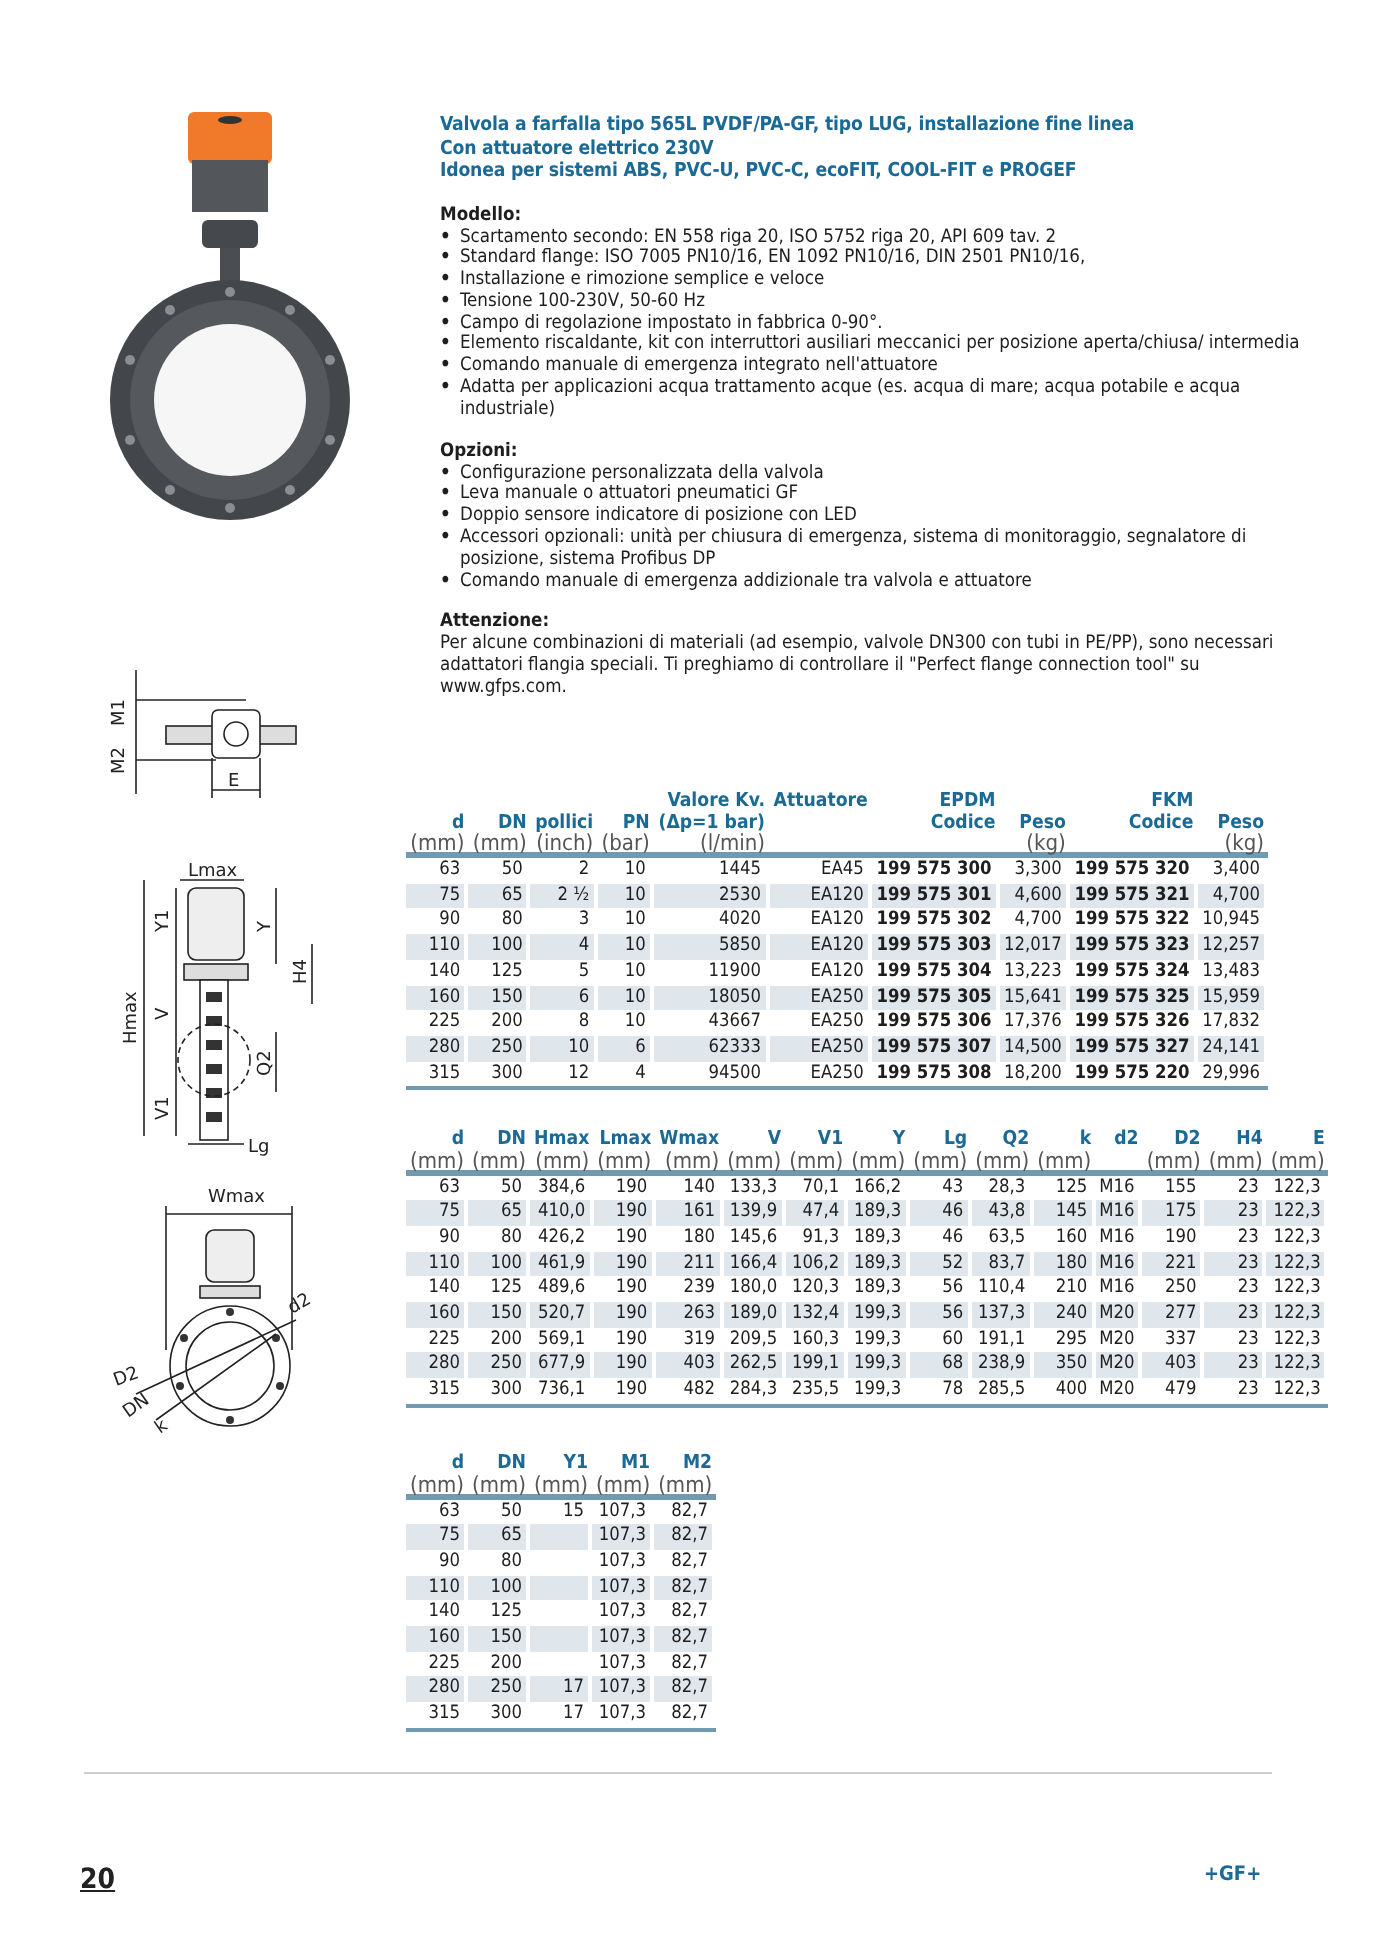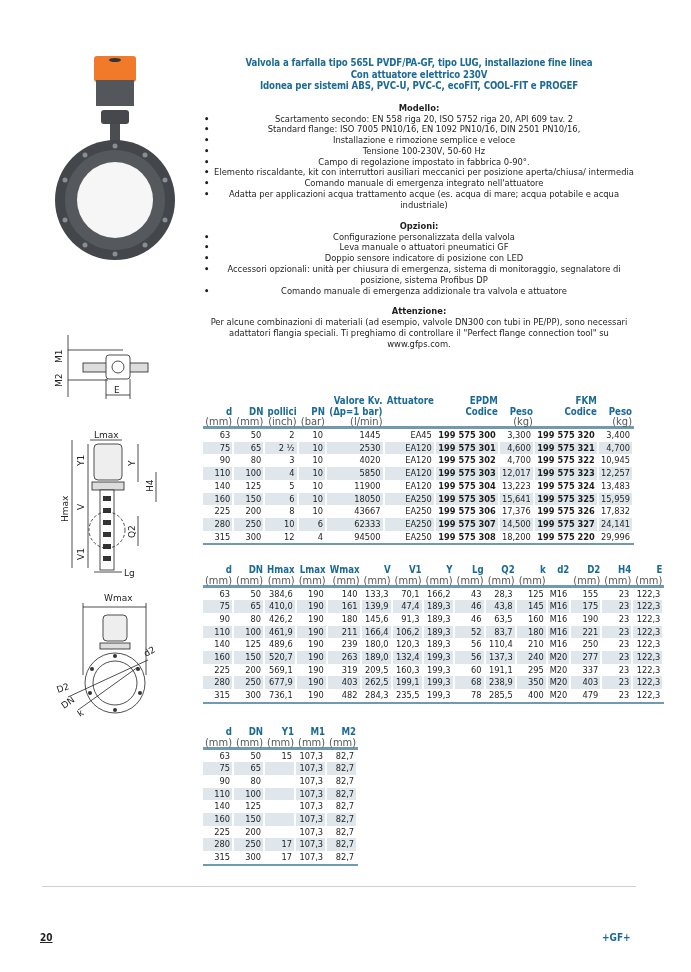--- a/index.html
+++ b/index.html
@@ -7,21 +7,21 @@
          font-family: "DejaVu Sans Condensed", "DejaVu Sans", sans-serif; color: #1e1e1e; }
   .page { position: absolute; inset: 0; }
 
   
   .photo { position: absolute; left: 38px; top: 52px; width: 150px; height: 210px; }
   .drawing-top { position: absolute; left: 28px; top: 335px; width: 160px; height: 80px; }
   .drawing-side { position: absolute; left: 28px; top: 430px; width: 160px; height: 150px; }
   .drawing-front { position: absolute; left: 28px; top: 585px; width: 160px; height: 135px; }
 
   
-  .text-col { position: absolute; left: 204px; top: 57px; width: 430px; text-align: center; }
+  .text-col { position: absolute; left: 220px; top: 57px; width: 430px; }
   .title { color: #1b6a96; font-weight: bold; font-size: 9.6px; line-height: 11.5px; letter-spacing: -0.1px; }
   .section-h { font-weight: bold; font-size: 9.3px; margin-top: 9px; line-height: 11px; }
   .section-h.first { margin-top: 10px; }
   ul.bullets { list-style: none; margin: 1px 0 0 0; padding: 0; }
   ul.bullets li { position: relative; padding-left: 10px; font-size: 9.3px; line-height: 10.8px; }
   ul.bullets li::before { content: "\2022"; position: absolute; left: 0; top: 0; font-weight: bold; }
   .para { font-size: 9.3px; line-height: 10.8px; margin-top: 1px; }
 
   
   table.spec { position: absolute; left: 203px; border-collapse: separate; border-spacing: 0; font-size: 9.2px; }
@@ -31,21 +31,21 @@
   table.spec tbody td { text-align: right; padding: 0 2px; height: 12.7px; line-height: 12.7px; white-space: nowrap; border-right: 2px solid #fff; }
   table.spec tbody tr.alt td.sh { background: #dfe6ec; }
   table.spec tbody td.b { font-weight: bold; }
   table.spec tfoot td { height: 0; padding: 0; border-top: 2px solid #6f9aaf; }
 
   #t1 { top: 396px; width: 431px; }
   #t2 { top: 565px; width: 431px; }
   #t3 { top: 727px; width: 130px; }
 
   .footer-rule { position: absolute; left: 42px; top: 886px; width: 594px; border-top: 1px solid #cfcfcf; }
-  .page-number { position: absolute; left: 40px; top: 932px; font-size: 10px; font-weight: bold; color: #222; text-decoration: underline; }
+  .page-number { position: absolute; left: 40px; top: 932px; font-size: 14px; font-weight: bold; color: #222; text-decoration: underline; }
   .logo { position: absolute; left: 602px; top: 932px; font-size: 10px; font-weight: bold; color: #1b6a96; text-align: center; }
 </style>
 </head>
 <body>
 
 <div class="page">
 
   <svg class="photo" viewBox="0 0 150 210">
     <rect x="56" y="4" width="42" height="26" rx="3" fill="#f07a2a"></rect>
     <ellipse cx="77" cy="8" rx="6" ry="2" fill="#333"></ellipse>

